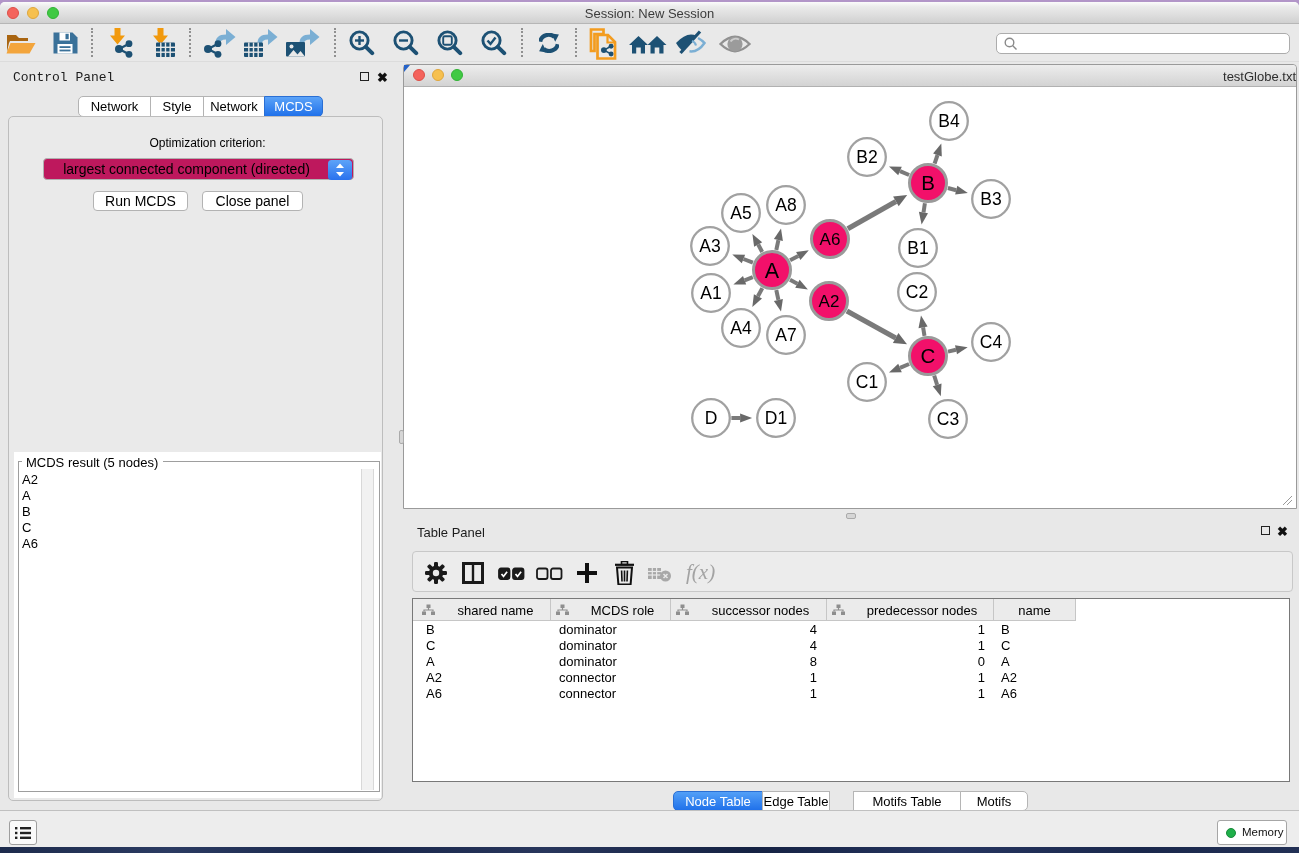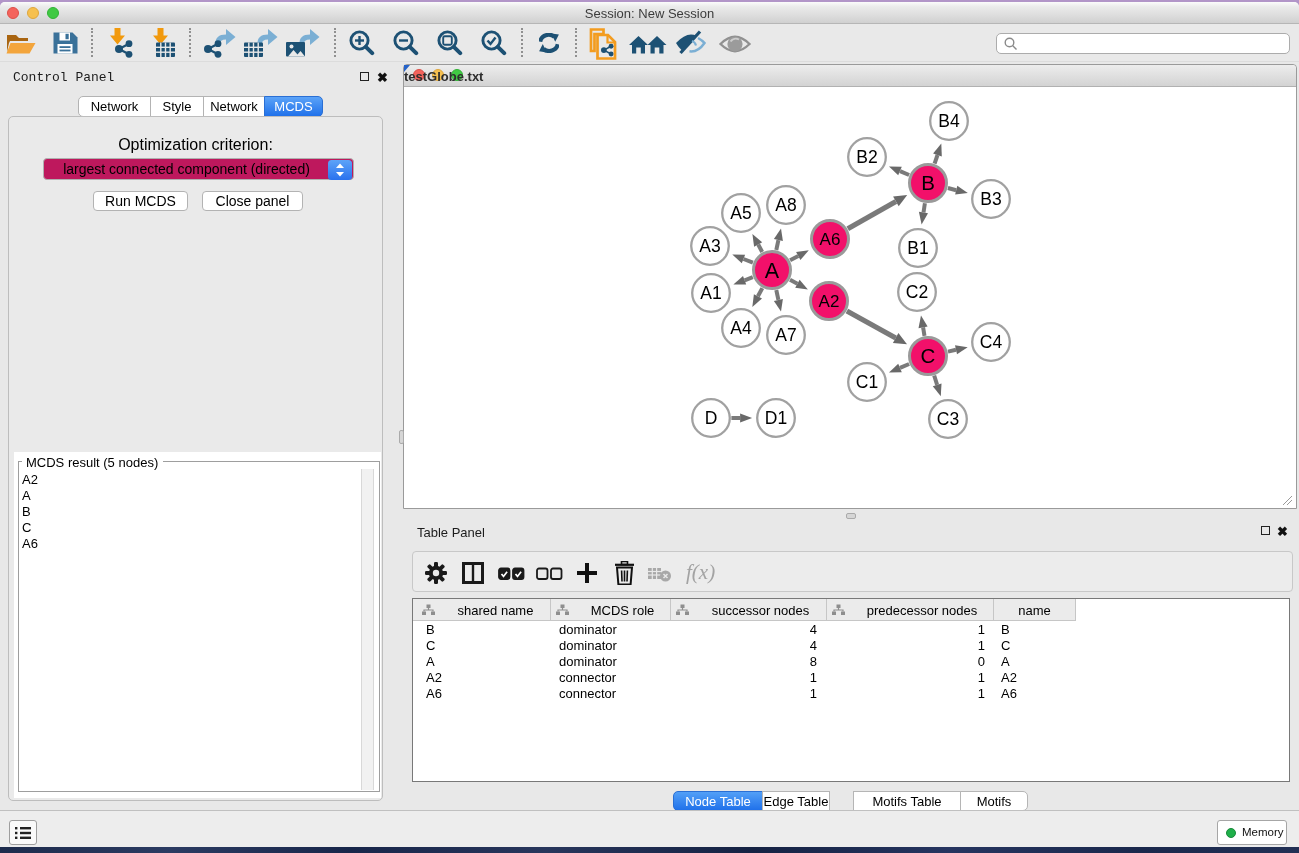--- a/index.html
+++ b/index.html
@@ -16,41 +16,41 @@
 .tsep { position:absolute; top:4px; height:29px; width:0; border-left:2px dotted #909090; }
 #searchbox { position:absolute; left:996px; top:33px; width:294px; height:21px; background:#fff;
   border:1px solid #acacac; border-radius:5px; }
 #cp-title { position:absolute; left:13px; top:70px; font-size:13px; color:#1c1c1c;font-family:Liberation Mono, monospace; }
 .floatbtn { position:absolute; width:9px; height:9px; border:1.6px solid #222; }
 .closebtn { position:absolute; font-size:13px; font-weight:bold; color:#111; line-height:11px; }
 .tab { position:absolute; top:96px; height:21px; background:#fff; border:1px solid #b3b3b3;
   font-size:13px; text-align:center; color:#000; line-height:20px; }
 #cp-panel { position:absolute; left:8px; top:116px; width:375px; height:685px;
   background:#eaeaea; border:1px solid #bdbdbd; border-radius:5px; }
-#opt-label { position:absolute; left:0; top:136px; width:391px; text-align:center; font-size:16px; color:#000; }
+#opt-label { position:absolute; left:12px; top:136px; width:391px; text-align:center; font-size:12px; color:#000; }
 #combo { position:absolute; left:43px; top:158px; width:311px; height:22px; background:#be185d;
   border:1px solid #b0b0b0; border-radius:4px; font-size:14px; color:#000; line-height:21px; }
 #combo .txt { position:absolute; left:0px; width:285px; text-align:center; }
 #combo .step { position:absolute; right:1px; top:1px; width:24px; height:20px; border-radius:3.5px;
   background:linear-gradient(#5da4f8,#2a72ee); }
 .btn { position:absolute; top:191px; height:20px; background:#fff; border:1px solid #b3b3b3;
   border-radius:4px; font-size:14px; text-align:center; line-height:18px; color:#000; }
 #mcds-white { position:absolute; left:14px; top:452px; width:367px; height:346px; background:#fff; }
 .gb { position:absolute; background:#9e9e9e; }
 #mcds-title { position:absolute; left:24px; top:455px; font-size:13px; color:#000; background:#fff; padding:0 2px; }
 #mcds-list { position:absolute; left:22px; top:472px; font-size:13px; color:#000; line-height:16px; }
 #scrolltrack { position:absolute; left:361px; top:469px; width:13px; height:321px; background:#f1f1f1;
   border-left:1px solid #d8d8d8; border-right:1px solid #d8d8d8; }
 #statusbar { position:absolute; left:0; top:810px; width:1299px; height:37px; background:#ededed;
   border-top:1px solid #c0c0c0; }
 #netwin { position:absolute; left:403px; top:64px; width:894px; height:445px; background:#fff;
   border:1px solid #9a9a9a; border-radius:4px 4px 0 0; }
 #netwin .bar { position:absolute; left:0; top:0; width:100%; height:22px;
   background:linear-gradient(#ededed,#d3d3d3); border-bottom:1px solid #b1b1b1; border-radius:4px 4px 0 0; }
-#netwin .t { position:absolute; top:4px; width:100%; text-align:left; font-size:13px; font-weight:700; color:#2e2e2e; }
+#netwin .t { position:absolute; top:4px; width:100%; text-align:right; font-size:13px; font-weight:400; color:#2e2e2e; }
 #tp-title { position:absolute; left:417px; top:525px; font-size:13px; color:#1c1c1c; }
 #tp-toolbar { position:absolute; left:412px; top:551px; width:881px; height:41px; background:#ececec;
   border:1px solid #c8c8c8; border-radius:4px; }
 #tbl { position:absolute; left:412px; top:598px; width:878px; height:184px; background:#fff; border:1px solid #787878; }
 #tbl-head { position:absolute; left:0; top:0; width:663px; height:22px; background:#ebebeb;
   border-bottom:1px solid #c6c6c6; }
 .hsep { position:absolute; top:0; height:22px; width:1px; background:#c6c6c6; }
 .hcell { position:absolute; top:4px; font-size:13px; color:#000; }
 .cell { position:absolute; font-size:13px; color:#000; height:16px; line-height:16px; }
 .btab { position:absolute; top:791px; height:20px; background:#fff; border:1px solid #b5b5b5;

